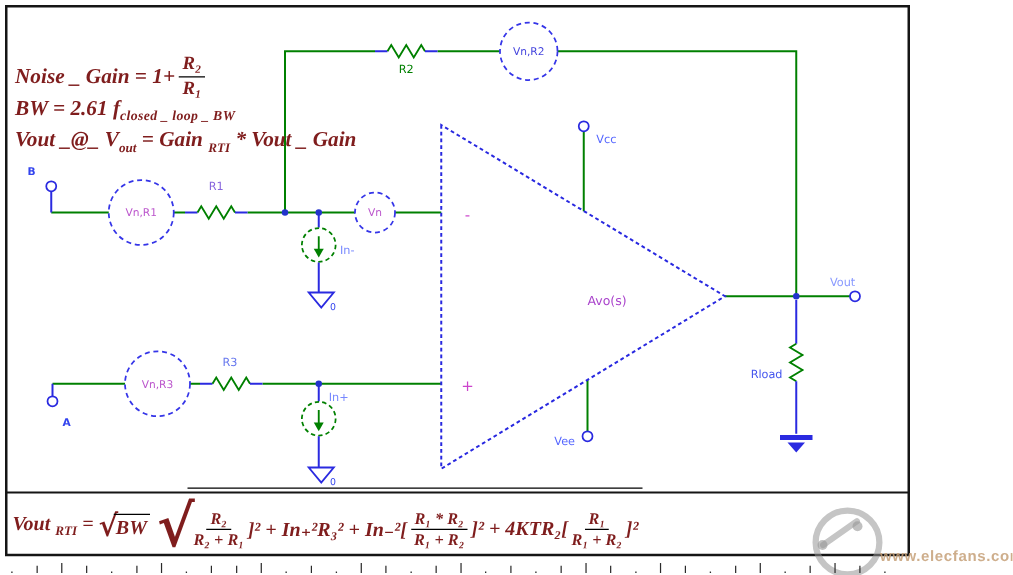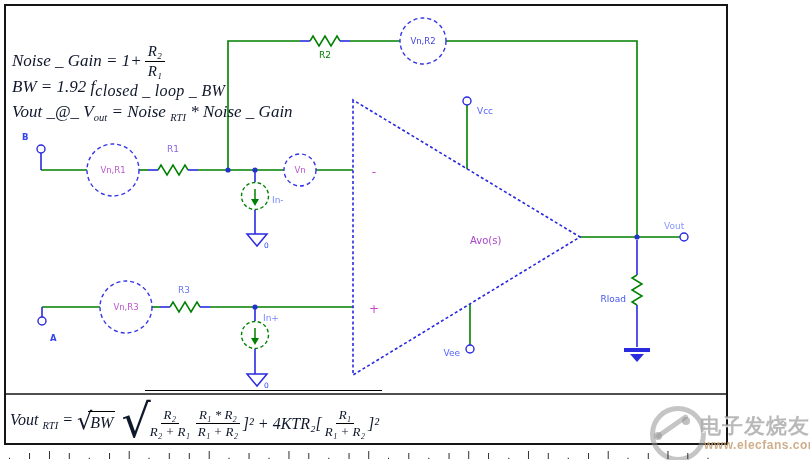--- a/index.html
+++ b/index.html
@@ -4,27 +4,28 @@
 <style>
   html,body{margin:0;padding:0;}
   body{
     width:810px;height:460px;position:relative;background:#ffffff;
     font-family:"Liberation Sans","DejaVu Sans",sans-serif;overflow:hidden;
   }
   .abs{position:absolute;}
   svg text{font-family:"DejaVu Sans","Liberation Sans",sans-serif;}
   
   .formula{
-    position:absolute;color:#0f172a;font-style:italic;white-space:nowrap;
+    position:absolute;color:#7f1d1d;font-style:italic;white-space:nowrap;
     font-family:"Liberation Serif","DejaVu Serif",serif;
+    font-weight:bold;
   }
   #f1{left:12px;top:30px;display:flex;align-items:center;font-size:17px;}
   #f1 .fr{font-size:15px;}
   #f2{left:12px;top:77px;font-size:17px;}
-  #f2 sub{font-size:16px;letter-spacing:.3px;}
+  #f2 sub{font-size:11px;letter-spacing:.3px;}
   #f3{left:12px;top:102px;font-size:17px;}
   #f3 sub,#rti-lhs sub{font-size:10.5px;}
   .fr{display:inline-flex;flex-direction:column;align-items:center;
       line-height:1.12;margin:13px 3px;vertical-align:middle;}
   .fr .fn{border-bottom:1.2px solid #000;padding:0 3px 1px;}
   .fr .fd{padding-top:1px;}
   #noise-rti{left:10px;top:396px;height:50px;display:flex;align-items:center;
       font-size:16px;}
   #noise-rti .fr{font-size:13px;line-height:1.1;}
   .rad-sm{font-size:24px;font-style:normal;line-height:0;margin:0 0 0 4px;
@@ -190,52 +191,52 @@
 
 <div id="f1" class="formula">
   <span>Noise _ Gain = 1+</span>
   <span class="fr">
     <span class="fn">R₂</span>
     <span class="fd">R₁</span>
   </span>
 </div>
 
 <div id="f2" class="formula">
-  <span>BW = 1.92 </span><span>f</span><sub>closed _ loop _ BW</sub>
+  <span>BW = 2.61 </span><span>f</span><sub>closed _ loop _ BW</sub>
 </div>
 
 <div id="f3" class="formula">
-  <span>Vout _@_ V</span><sub>out</sub><span> = Noise </span><sub>RTI</sub><span> * Noise _ Gain</span>
+  <span>Vout _@_ V</span><sub>out</sub><span> = Gain </span><sub>RTI</sub><span> * Vout _ Gain</span>
 </div>
 
 <div id="noise-rti" class="formula">
   <span id="rti-lhs"><span>Vout </span><sub>RTI</sub><span> = </span></span>
   <span class="rad-sm">√</span>
   <span class="rad-sm-body">BW</span>
   <span class="rad-big">√</span>
   <span class="rad-big-body">
     <span class="fr">
       <span class="fn">R₂</span>
       <span class="fd">R₂ + R₁</span>
     </span>
+    <span>]² + In₊²R₃² + In₋²[</span>
     <span class="fr">
       <span class="fn">R₁ * R₂</span>
       <span class="fd">R₁ + R₂</span>
     </span>
     <span>]² + 4KTR₂[</span>
     <span class="fr">
       <span class="fn">R₁</span>
       <span class="fd">R₁ + R₂</span>
     </span>
     <span>]²</span>
   </span>
 </div>
 
 <div id="watermark" class="abs">
   <div id="wm-circle"></div>
   <div id="wm-slash"></div>
   <div id="wm-dot1"></div>
   <div id="wm-dot2"></div>
-  <div id="wm-cn">电子发烧友</div>
   <div id="wm-url">www.elecfans.com</div>
 </div>
 
 <div id="cropped-line" class="abs">. ı l ı . ı l . ı ı l . ı . l ı . ı l . ı . ı l ı . l ı . ı l . ı l ı .</div>
 
 </body></html>

